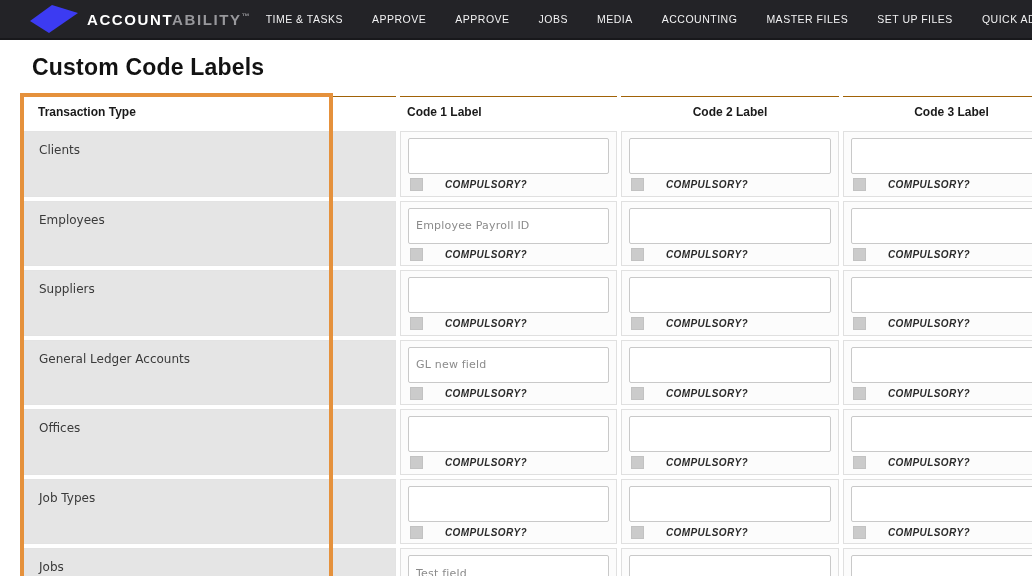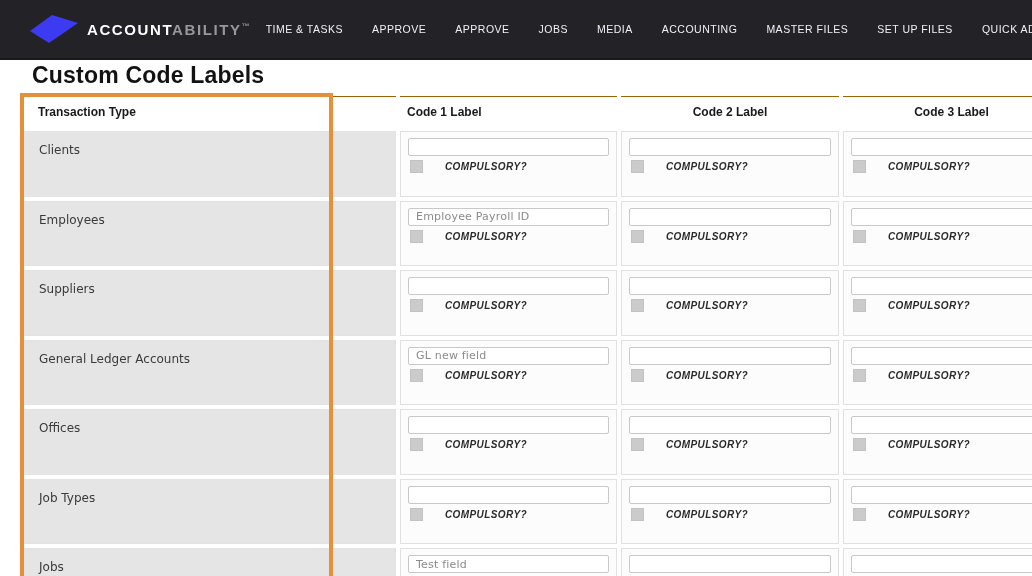--- a/index.html
+++ b/index.html
@@ -6,21 +6,21 @@
   html, body { width: 1032px; height: 576px; }
   body {
     position: relative;
     overflow: hidden;
     background: #ffffff;
     font-family: "Liberation Sans", sans-serif;
   }
 
   
   .nav {
-    height: 60px;
+    height: 40px;
     background: #232327;
     border-bottom: 2px solid #18181b;
     display: flex;
     align-items: center;
     padding-left: 28px;
   }
   .brand { display: flex; align-items: center; cursor: pointer; }
   .brand svg { display: block; margin-right: 7px; }
   .brand-text {
     font-size: 15px; font-weight: bold; letter-spacing: 1.6px;
@@ -29,21 +29,21 @@
   .brand-text .dim { color: #98989c; }
   .brand-text .tm { color: #98989c; font-size: 8px; vertical-align: super; letter-spacing: 0; }
   .menu { display: flex; gap: 29px; margin-left: 16px; }
   .menu-item {
     font-size: 10.5px; font-weight: normal; letter-spacing: .5px;
     color: #f2f2f3; white-space: nowrap; cursor: pointer;
   }
 
   
   .page-title {
-    position: absolute; left: 32px; top: 62px;
+    position: absolute; left: 32px; top: 54px;
     font-size: 23px; font-weight: bold; color: #121212; letter-spacing: .2px;
   }
 
   
   .ctable {
     position: absolute; left: 22px; top: 96px; width: 1038px;
     display: grid;
     grid-template-columns: 374px 217px 218px 217px;
     grid-template-rows: 31px;
     grid-auto-rows: 65.5px;
@@ -65,21 +65,21 @@
   .type-cell { background: #e5e5e5; border-color: #e3e3e3; }
   .type-label {
     display: block; padding: 11px 16px 0;
     font-family: "DejaVu Sans", sans-serif;
     font-size: 12px; color: #3a3a3a;
   }
   .code-input {
     display: block;
     width: calc(100% - 14px);
     margin: 6px 7px 0;
-    height: 18px;
+    height: 36px;
     border: 1px solid #c9c9c9;
     border-radius: 2px;
     background: #ffffff;
     padding: 2px 7px;
     font-family: "DejaVu Sans", sans-serif;
     font-size: 11px; color: #8b8b8b; letter-spacing: .2px;
     outline: none;
   }
   .cb-row { display: flex; align-items: center; gap: 22px; margin: 4px 7px 0 9px; font-style: italic; }
   .cb {

